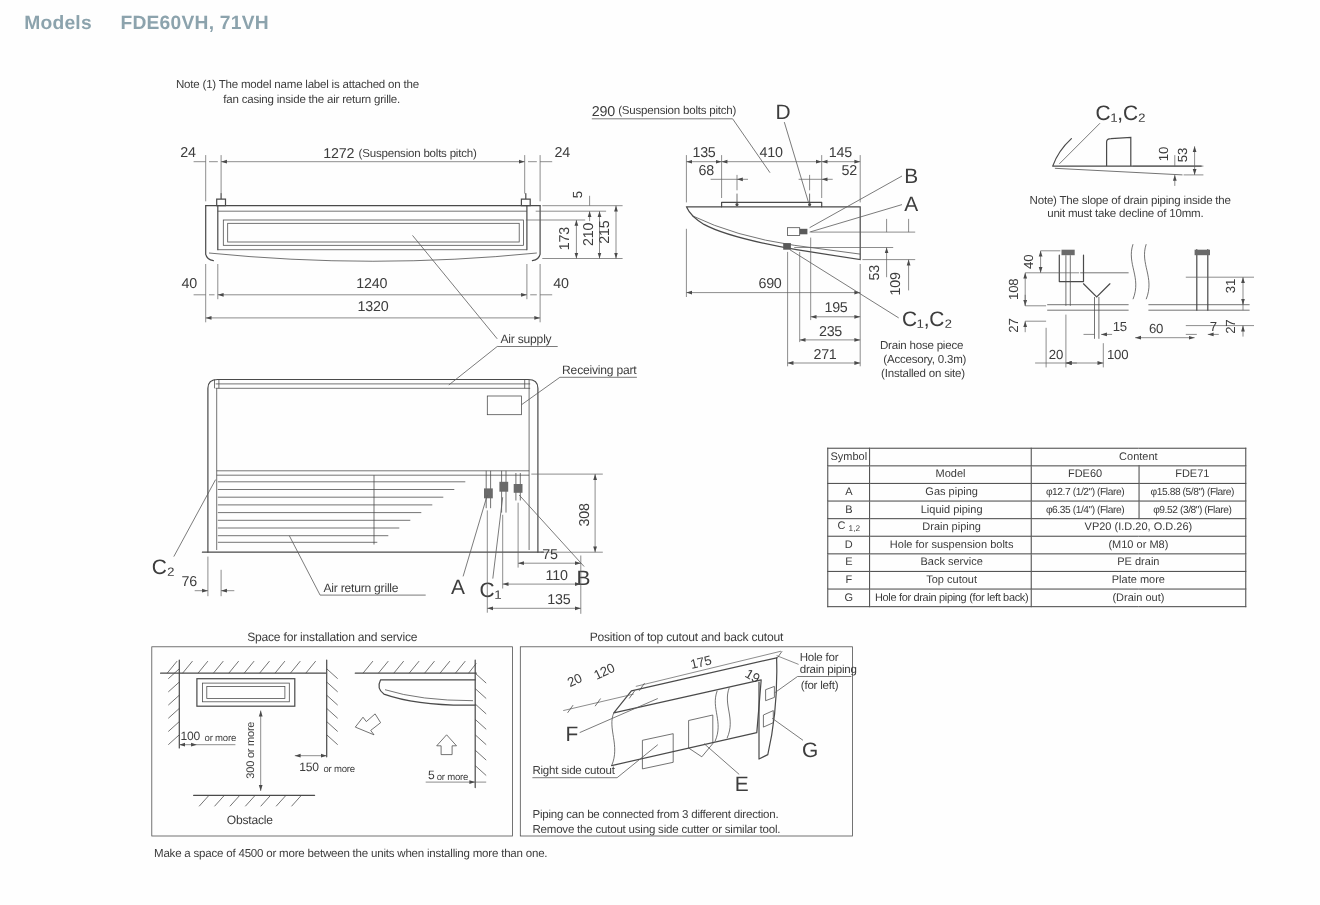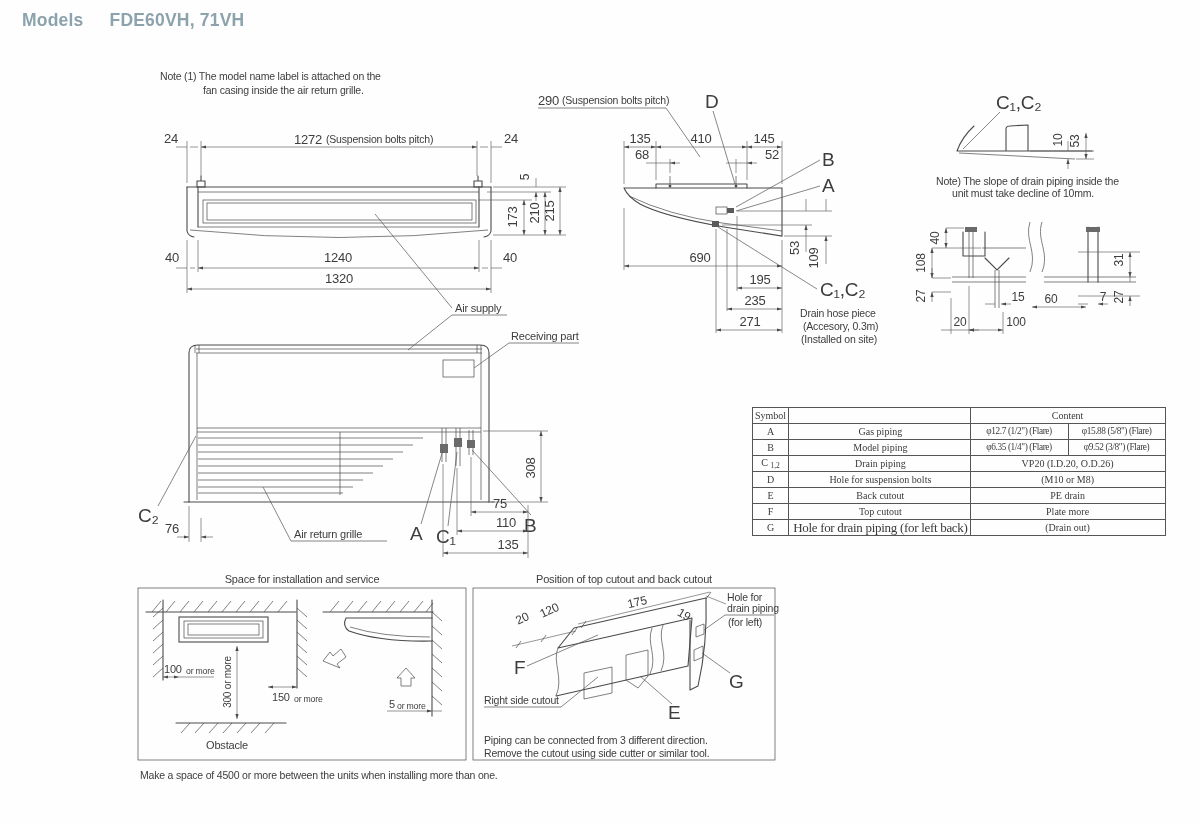--- a/index.html
+++ b/index.html
@@ -15,23 +15,23 @@
   .dim{stroke:#5f5f5f;stroke-width:.65;fill:none;}
   .ldr{stroke:#5f5f5f;stroke-width:.75;fill:none;}
   .t13{font-size:13px;}
   .t12{font-size:12px;}
   .t11{font-size:11px;}
   .t10{font-size:10.5px;}
   .t9{font-size:8.7px;}
   .t19{font-size:19px;}
   .spec-table{position:absolute;left:752px;top:407px;border-collapse:collapse;table-layout:fixed;}
   .spec-table td{border:1px solid #555;height:15px;padding:0 2px;font-size:10px;color:#3a3a3a;
-                 text-align:center;white-space:nowrap;overflow:hidden;line-height:1;font-family:Liberation Serif, serif;}
+                 text-align:center;white-space:nowrap;overflow:hidden;line-height:1;}
   .spec-table td.desc{text-align:center;padding-left:4px;}
-  .spec-table td.small{font-size:13px;letter-spacing:-.3px;}
+  .spec-table td.small{font-size:10px;letter-spacing:-.3px;}
   .spec-table td.val{font-size:9.3px;letter-spacing:-.4px;}
   .sub{font-size:7.5px;vertical-align:-2px;text-align:center;}
 </style>
 </head>
 <body>
 
 <div class="canvas">
 
   <div class="page-title">
     <span>Models</span><span class="mv">FDE60VH, 71VH</span>
@@ -326,44 +326,50 @@
         <col style="width:98px">
         <col style="width:97px">
       </colgroup>
     <tbody>
         <tr>
       <td>Symbol</td>
       <td></td>
       <td colspan="2">Content</td>
     </tr>
     <tr>
+      <td></td>
+      <td>Model</td>
+      <td>FDE60</td>
+      <td>FDE71</td>
+    </tr>
+    <tr>
       <td>A</td>
       <td class="desc">Gas piping</td>
       <td class="val">φ12.7 (1/2") (Flare)</td>
       <td class="val">φ15.88 (5/8") (Flare)</td>
     </tr>
     <tr>
       <td>B</td>
-      <td class="desc">Model piping</td>
+      <td class="desc">Liquid piping</td>
       <td class="val">φ6.35 (1/4") (Flare)</td>
       <td class="val">φ9.52 (3/8") (Flare)</td>
     </tr>
     <tr>
       <td><span>C</span> <span class="sub">1,2</span></td>
       <td class="desc">Drain piping</td>
       <td colspan="2">VP20 (I.D.20, O.D.26)</td>
     </tr>
     <tr>
       <td>D</td>
       <td class="desc">Hole for suspension bolts</td>
       <td colspan="2">(M10 or M8)</td>
     </tr>
     <tr>
       <td>E</td>
-      <td class="desc">Back cutout</td>
+      <td class="desc">Back service</td>
       <td colspan="2">PE drain</td>
     </tr>
     <tr>
       <td>F</td>
       <td class="desc">Top cutout</td>
       <td colspan="2">Plate more</td>
     </tr>
     <tr>
       <td>G</td>
       <td class="desc small">Hole for drain piping  (for left back)</td>

